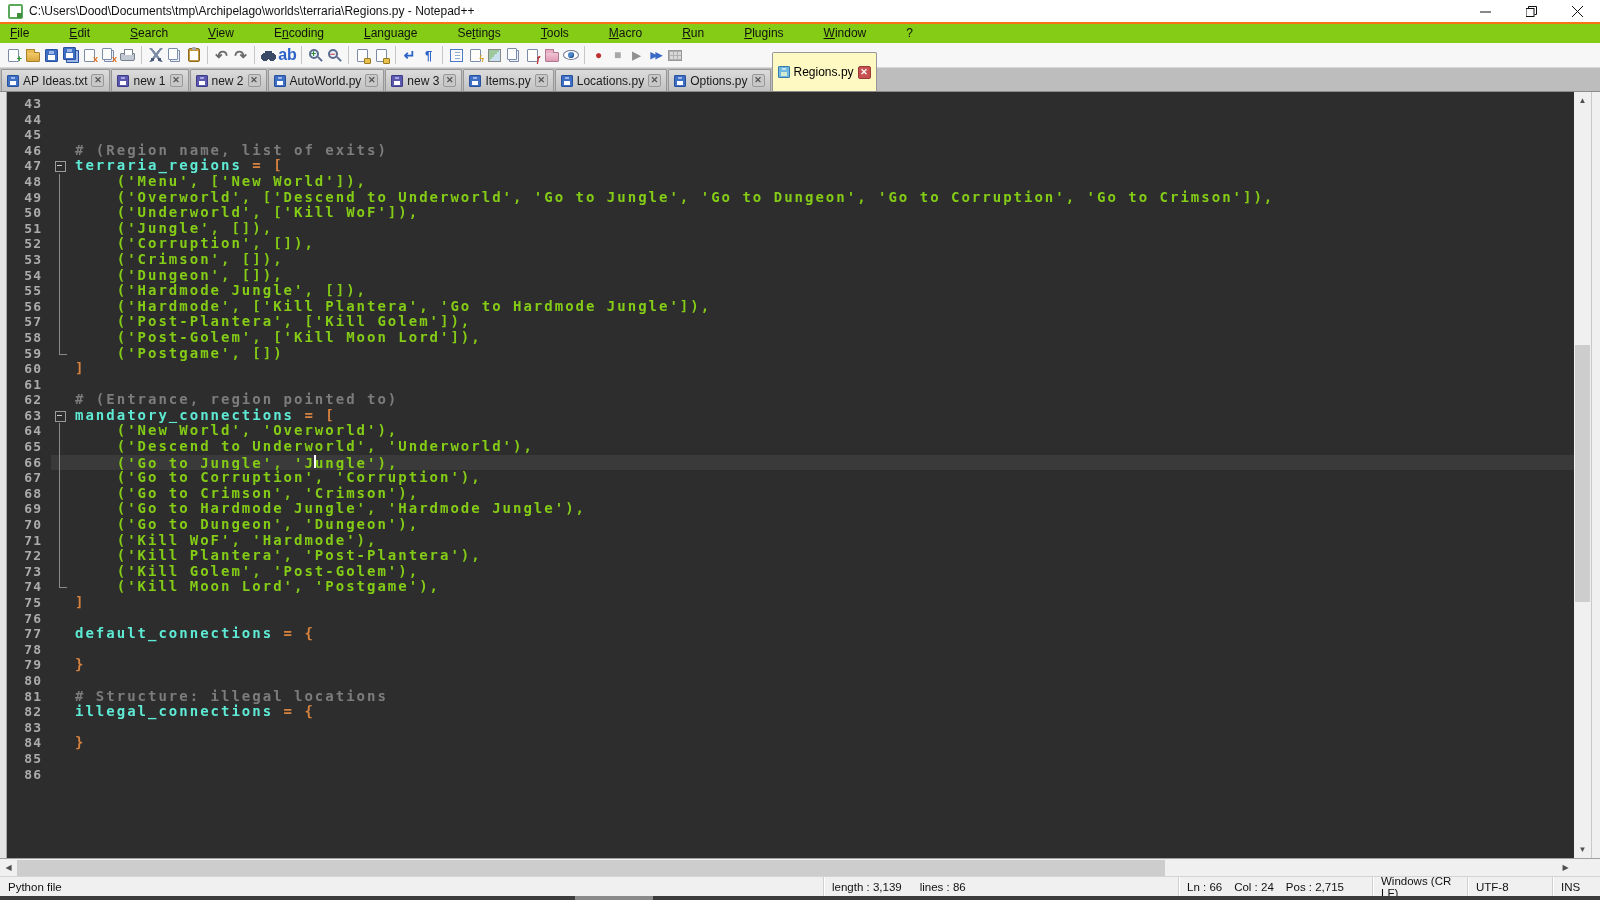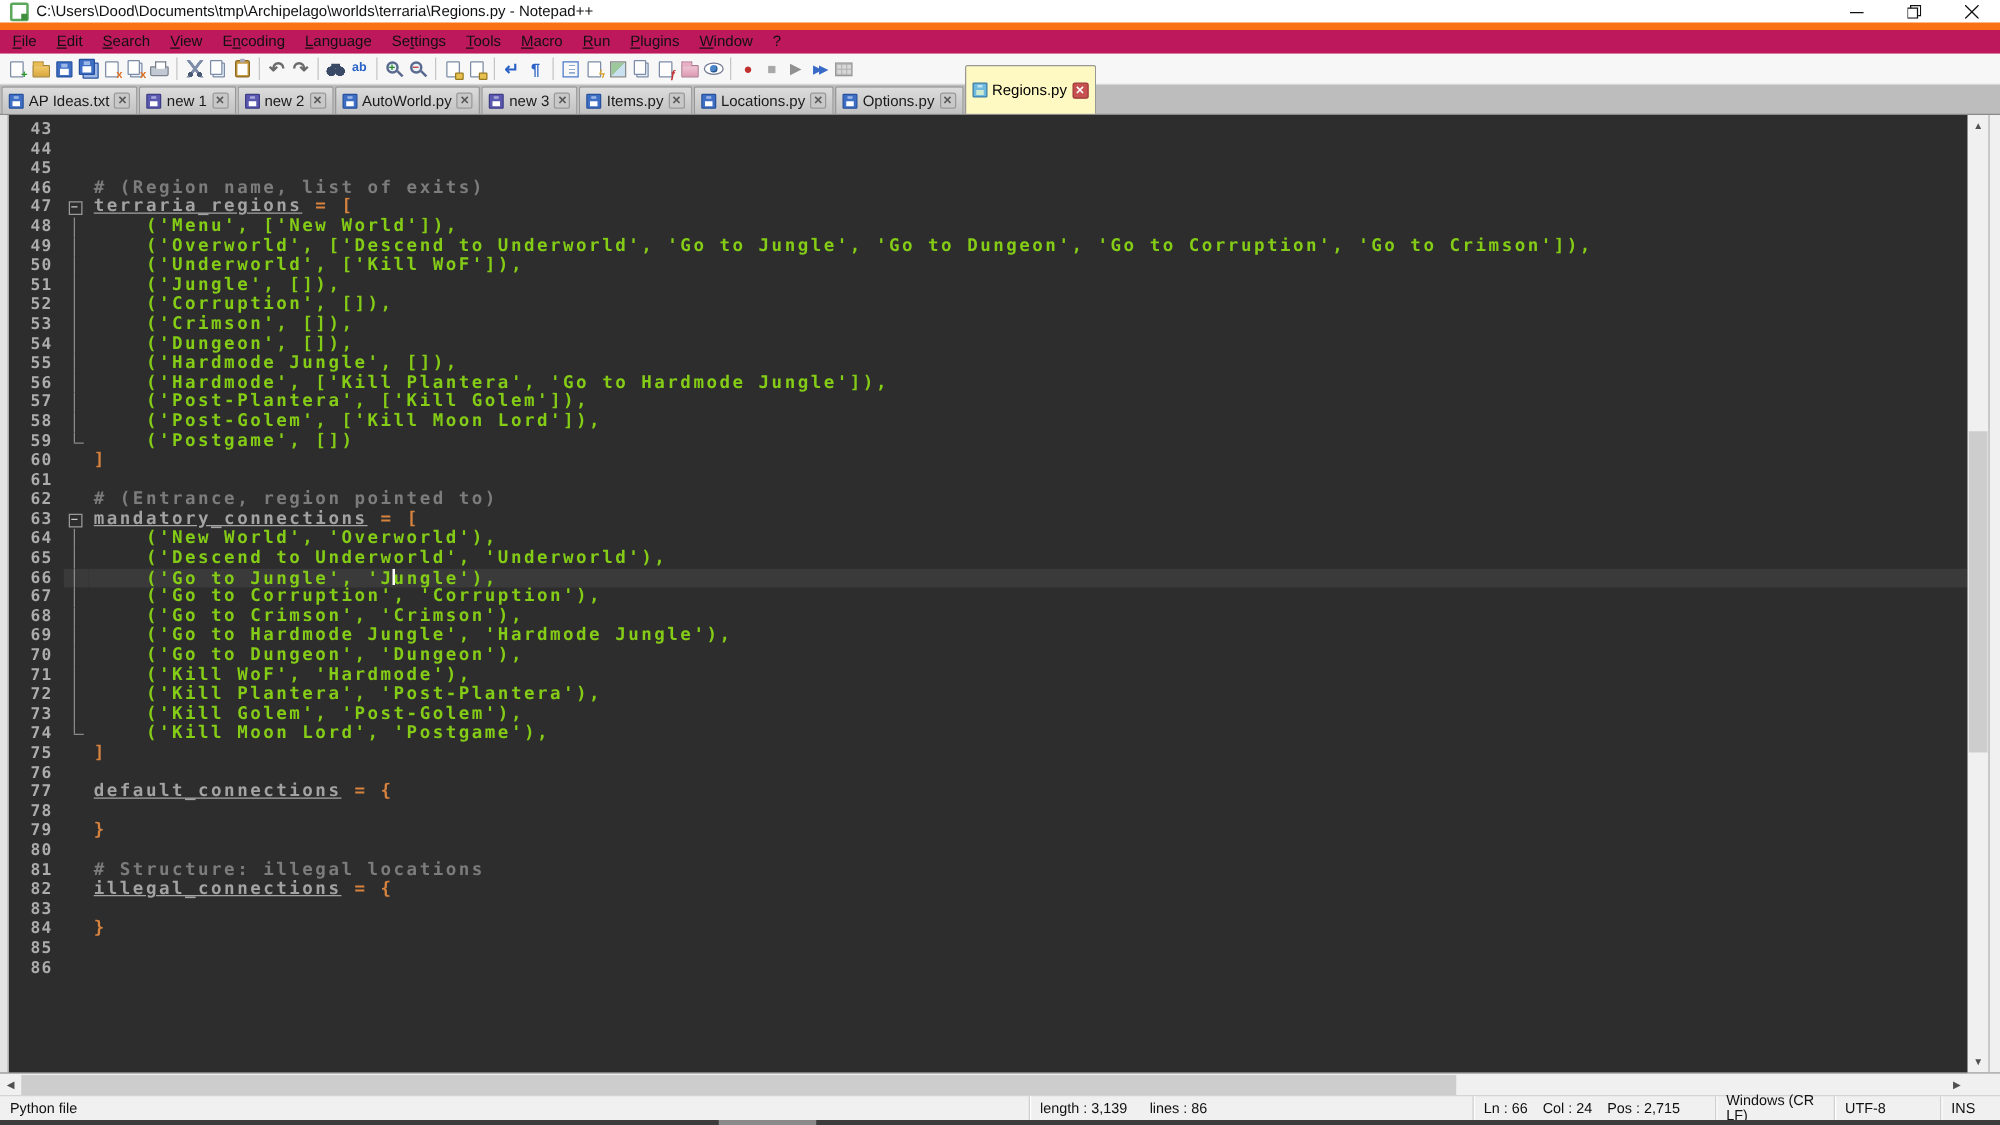--- a/index.html
+++ b/index.html
@@ -1,29 +1,29 @@
 <!DOCTYPE html>
 <html><head>
 <meta charset="utf-8">
 <style>
   * { margin:0; padding:0; box-sizing:border-box; }
   html,body { width:1600px; height:900px; overflow:hidden; background:#fff;
               font-family:"Liberation Sans", sans-serif; }
 
   
-  .titlebar { height:24px; background:#ffffff; display:flex; align-items:center; border-bottom:6px solid #f97316; }
+  .titlebar { height:24px; background:#ffffff; display:flex; align-items:center; border-bottom:2px solid #f97316; }
   .npp-icon { width:15px; height:15px; margin:0 6px 0 8px; background:#fff; border:2px solid #5BA85B; border-radius:2px; position:relative; }
   .npp-icon::after { content:""; position:absolute; right:-1px; bottom:-1px; width:5px; height:5px; background:#3E8E3E; }
   .title-text { font-size:12px; color:#111; }
   .titlebar .spacer { flex:1; }
   .winbtn { width:46px; height:24px; display:flex; align-items:center; justify-content:center; font-size:13px; color:#111; }
   .winbtn svg { display:block; }
 
   
-  .menubar { height:19px; background:#be185d; display:flex; align-items:center; padding-left:2px; }
+  .menubar { height:19px; background:#84cc16; display:flex; align-items:center; padding-left:2px;gap:24px; }
   .menu-item { font-size:12px; color:#111; padding:0 8px; height:19px; line-height:19px; }
   .menu-item u { text-decoration:underline; }
 
   
   .toolbar { height:25px; background:#f7f7f7; border-bottom:1px solid #d8d8d8; display:flex; align-items:center; padding-left:4px; }
   .tb-sep { width:1px; height:18px; background:#c6c6c6; margin:0 4px; }
   .ti { width:19px; height:20px; display:flex; align-items:center; justify-content:center; position:relative; }
   .glyph { font-weight:bold; line-height:1; }
   .shape-page { width:11px; height:13px; background:#fdfdfd; border:1px solid #7C8CA6; border-radius:1px; }
   .shape-pages { width:10px; height:12px; background:#fdfdfd; border:1px solid #7C8CA6; border-radius:1px;
@@ -86,21 +86,21 @@
 
   
   .editor-row { height:766px; display:flex; background:#2D2D2D; position:relative; }
   .left-edge { width:7px; background:#E4E4E4; border-right:1px solid #A8A8A8; flex:none; }
   .code-scroll { flex:1; overflow:hidden; padding-top:4px; }
   .cline { height:15.6px; display:flex; font-family:"DejaVu Sans Mono", monospace; font-weight:bold; font-size:14px; letter-spacing:2px; }
   .lnum { width:44px; flex:none; text-align:right; padding-right:9px; color:#ACACAC; font-size:13px; letter-spacing:1px; line-height:15.6px; }
   .fold { width:20px; flex:none; position:relative; }
   .ftxt { flex:1; white-space:pre; color:#D6823F; line-height:15.6px; padding-left:4px; overflow:hidden; }
   .cline.cur .fold, .cline.cur .ftxt { background:#3A3A3A; }
-  .seg-c { color:#7C7C7C; } .seg-id { color:#a3a3a3;text-decoration:underline; } .seg-op { color:#D6823F; } .seg-str { color:#84cc16; }
+  .seg-c { color:#7C7C7C; } .seg-id { color:#5eead4; } .seg-op { color:#D6823F; } .seg-str { color:#84cc16; }
   .fold.fbox::before { content:""; position:absolute; left:4px; top:3px; width:9px; height:9px; border:1px solid #9a9a9a; background:#2D2D2D; }
   .fold.fbox::after { content:""; position:absolute; left:6px; top:7px; width:5px; height:1px; background:#C8C8C8; }
   .fold.fline::before { content:""; position:absolute; left:8px; top:0; bottom:0; width:1px; background:#8A8A8A; }
   .fold.fend::before { content:""; position:absolute; left:8px; top:0; height:8px; width:1px; background:#8A8A8A; }
   .fold.fend::after { content:""; position:absolute; left:8px; top:8px; width:8px; height:1px; background:#8A8A8A; }
   .caret { display:inline-block; width:2px; height:13px; background:#FFFFFF; vertical-align:text-top; margin:0 -1px; }
 
   
   .vscroll { width:17px; flex:none; background:#F0F0F0; display:flex; flex-direction:column; }
   .sbtn { height:17px; width:17px; display:flex; align-items:center; justify-content:center; font-size:8px; color:#505050; flex:none; }
@@ -202,21 +202,21 @@
       <span class="glyph" style="color: rgb(106, 106, 106); font-size: 15px;">↶</span>
     </span>
     <span class="ti">
       <span class="glyph" style="color: rgb(106, 106, 106); font-size: 15px;">↷</span>
     </span>
     <span class="tb-sep"></span>
     <span class="ti">
       <i class="shape-binoc"></i>
     </span>
     <span class="ti">
-      <span class="glyph" style="color: rgb(42, 98, 200); font-size: 10px;">ab</span>
+      <span class="glyph" style="color: rgb(42, 98, 200); font-size: 16px;">ab</span>
     </span>
     <span class="tb-sep"></span>
     <span class="ti">
       <i class="shape-zoom" style="color: rgb(42, 138, 42);">+</i>
     </span>
     <span class="ti">
       <i class="shape-zoom" style="color: rgb(192, 48, 48);">−</i>
     </span>
     <span class="tb-sep"></span>
     <span class="ti">

